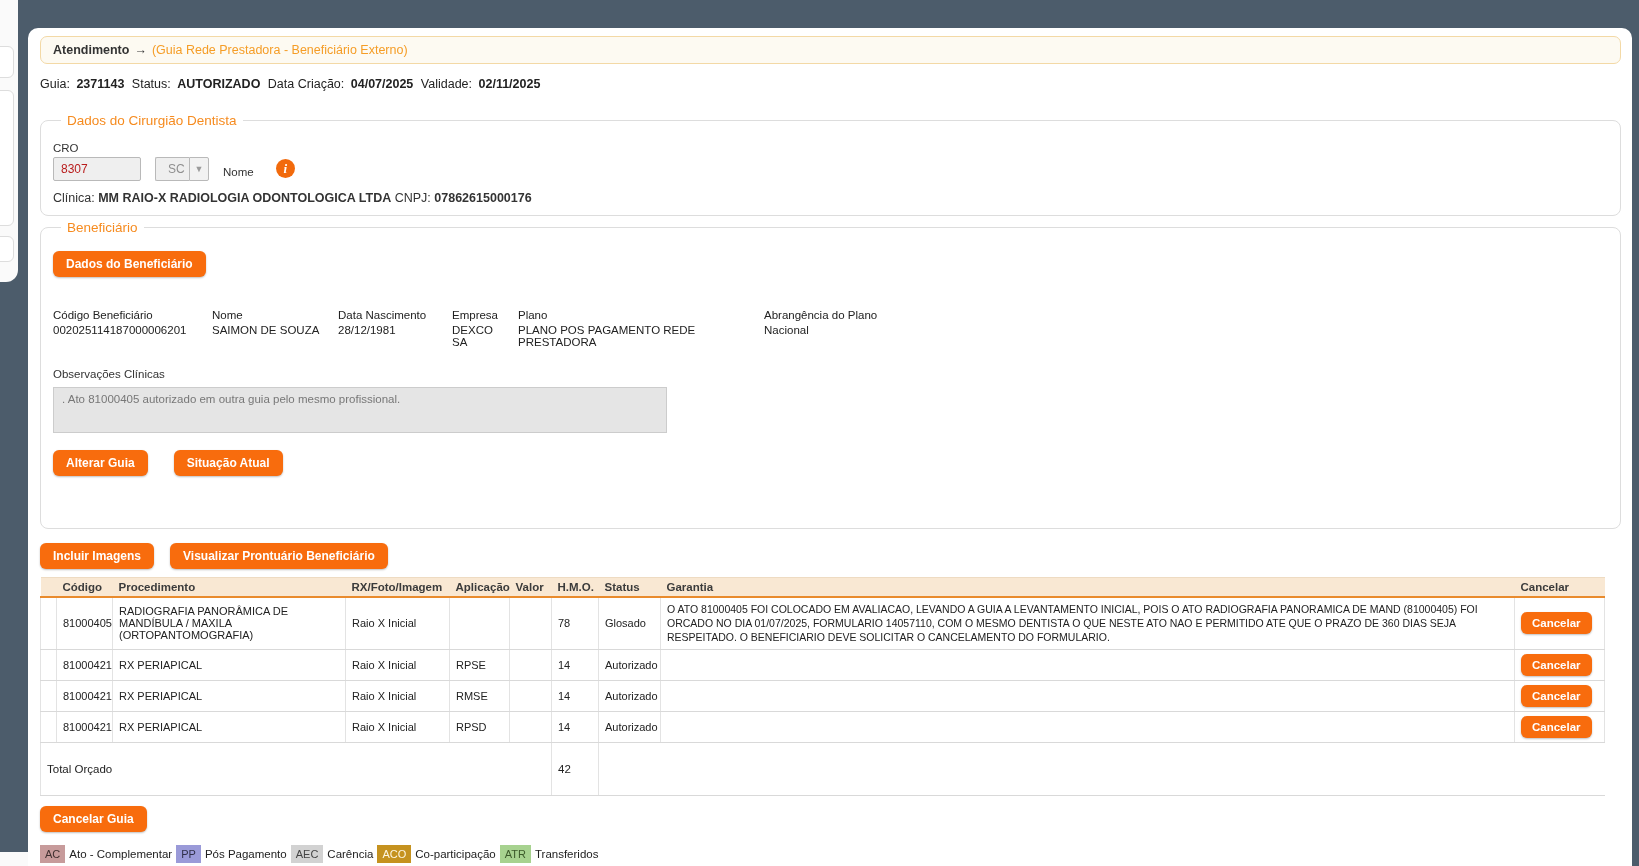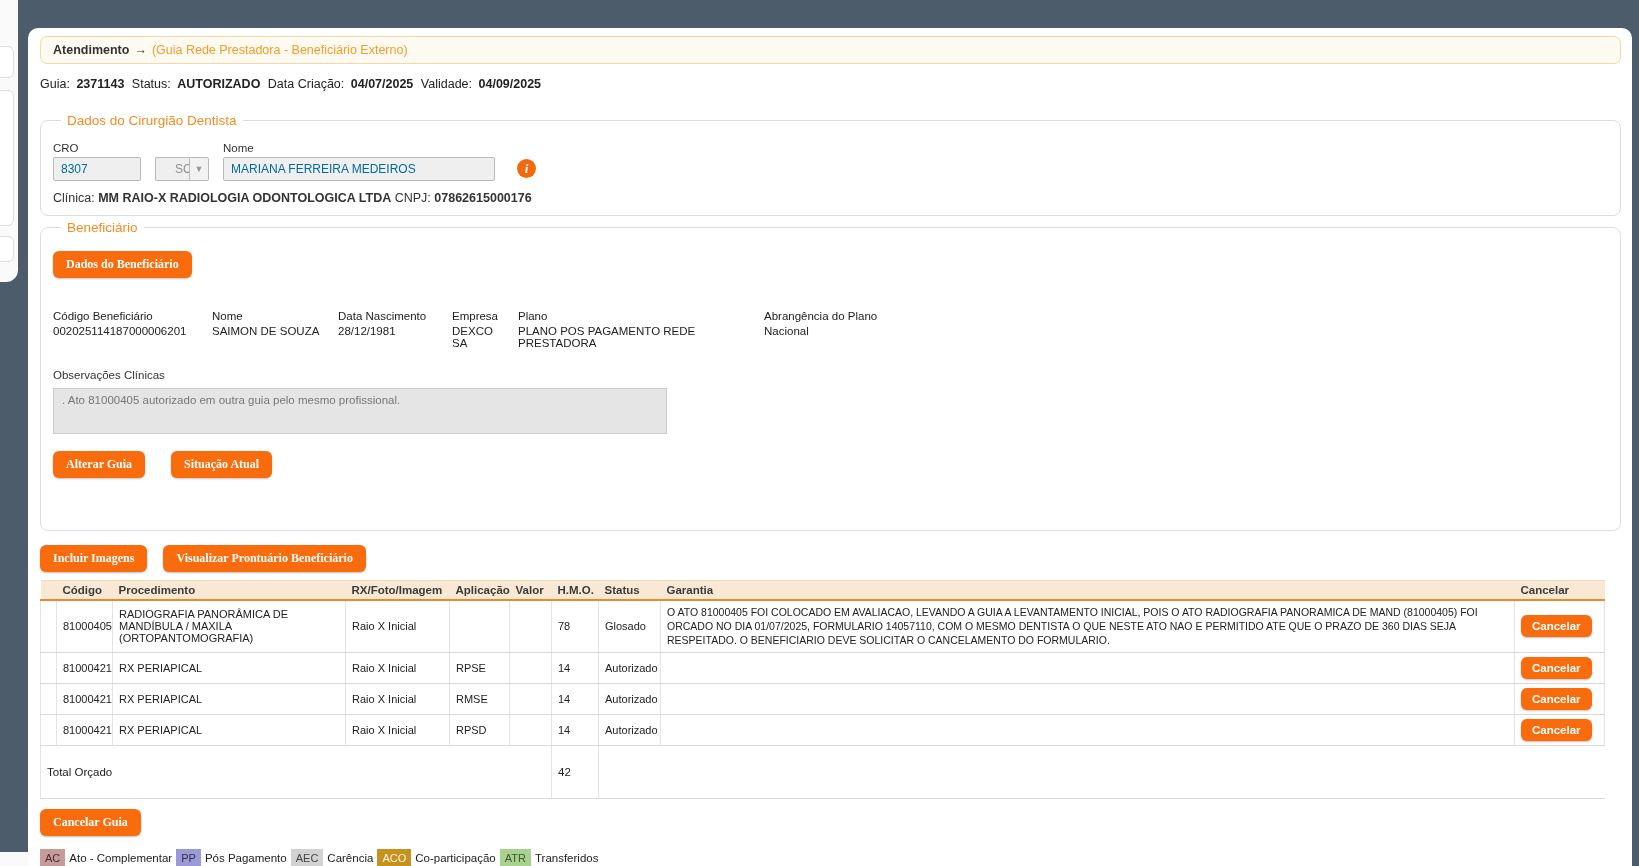--- a/index.html
+++ b/index.html
@@ -44,44 +44,44 @@
     border:1px solid #ddd; border-radius:8px;
     padding:8px 12px 10px 12px; margin-top:22px;
   }
   fieldset legend {
     color:#f68b1f; font-size:13.5px; padding:0 6px; margin-left:8px;
   }
   .field-label { font-size:11.5px; color:#333; margin-bottom:3px; }
   .inputs-row { display:flex; align-items:flex-end; gap:14px; margin-top:6px; }
   .tb {
     background:#efefef; border:1px solid #b9b9b9; border-radius:2px;
-    height:24px; color:#0369a1; font-size:12px; padding:0 7px;
+    height:24px; color:#b91c1c; font-size:12px; padding:0 7px;
     display:flex; align-items:center;
   }
   .select-box { display:flex; align-items:stretch; height:24px; }
   .select-box .sel-val {
     background:#efefef; border:1px solid #b9b9b9; border-right:none;
-    width:34px; display:flex; align-items:center; padding-left:19px;
+    width:34px; display:flex; align-items:center; padding-left:12px;
     color:#8f8f8f; border-radius:2px 0 0 2px;
   }
   .select-box .sel-arrow {
     width:20px; background:#f2f2f2; border:1px solid #b9b9b9; border-radius:0 2px 2px 0;
     display:flex; align-items:center; justify-content:center; color:#9a9a9a; font-size:9px;
   }
   .info-icon {
     width:19px; height:19px; border-radius:50%; background:#f26a0c;
     color:#fff; font-family:"Liberation Serif", serif; font-style:italic; font-weight:bold;
     display:flex; align-items:center; justify-content:center; font-size:13px;
     margin-left:8px; margin-bottom:3px; cursor:pointer;
   }
   .clinica-line { margin-top:10px; font-size:12.5px; }
 
   .btn {
     background:#f86c0d; color:#fff; border:none; border-radius:6px;
-    font-family:Liberation Serif, serif;
+    font-family:Liberation Sans, sans-serif;
     font-size:12px; font-weight:bold; padding:6px 13px; cursor:pointer;
     box-shadow:0 1px 2px rgba(0,0,0,.25);
   }
 
   .benef-btn-row { margin:8px 0 0 0; }
   .benef-fields { display:flex; margin-top:32px; font-size:11.5px; color:#222; }
   .benef-fields .bf { margin-right:14px; }
   .bf .bf-label { margin-bottom:3px; }
   .bf .bf-value { color:#222; }
   .obs-block { margin-top:20px; }
@@ -142,38 +142,37 @@
   </div>
 
   <div class="guia-line">
     <span class="lbl">Guia:</span>
     <b>2371143</b>
     <span class="lbl">Status:</span>
     <b>AUTORIZADO</b>
     <span class="lbl">Data Criação:</span>
     <b>04/07/2025</b>
     <span class="lbl">Validade:</span>
-    <b>04/09/2025</b>
+    <b>02/11/2025</b>
   </div>
 
 
   <fieldset>
     <legend>Dados do Cirurgião Dentista</legend>
     <div class="inputs-row">
       <div>
         <div class="field-label">CRO</div>
         <div class="tb" style="width:88px;">8307</div>
       </div>
       <div class="select-box">
         <div class="sel-val">SC</div>
         <div class="sel-arrow">▼</div>
       </div>
       <div>
         <div class="field-label">Nome</div>
-        <div class="tb" style="width:272px;">MARIANA FERREIRA MEDEIROS</div>
       </div>
       <div class="info-icon">i</div>
     </div>
     <div class="clinica-line">
       <span>Clínica:</span>
       <b>MM RAIO-X RADIOLOGIA ODONTOLOGICA LTDA</b>
       <span>CNPJ:</span>
       <b>07862615000176</b>
     </div>
   </fieldset>

